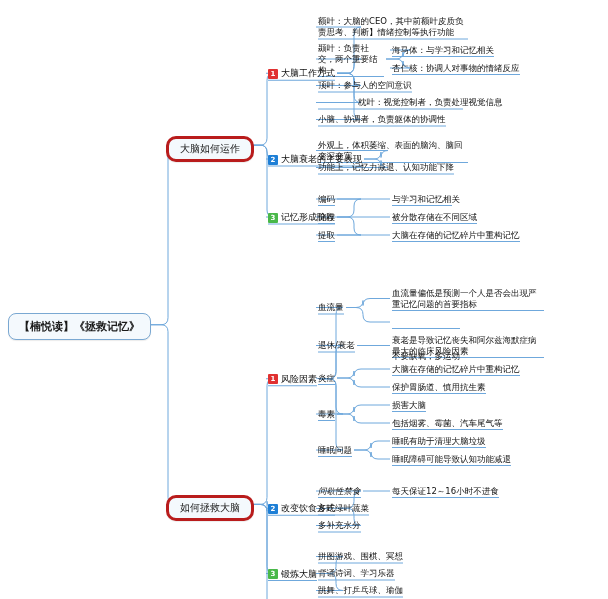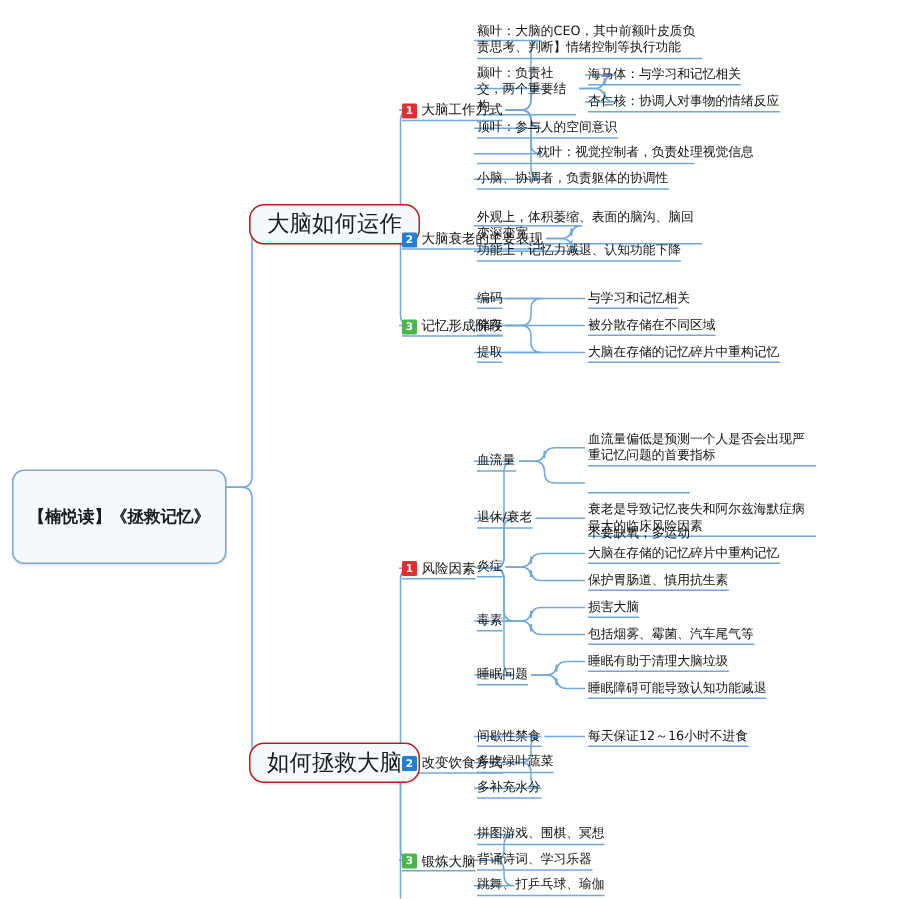--- a/index.html
+++ b/index.html
@@ -3,26 +3,26 @@
 <meta charset="utf-8">
 <style>
   html,body{margin:0;padding:0;background:#ffffff;}
   body{width:608px;height:599px;position:relative;overflow:hidden;
        font-family:"DejaVu Sans","Liberation Sans",sans-serif;}
   #map{position:absolute;left:0;top:0;width:608px;height:599px;}
   svg.links{position:absolute;left:0;top:0;width:608px;height:599px;pointer-events:none;}
   .node{position:absolute;white-space:nowrap;}
   .root{
     border:1px solid #7aa8d2;border-radius:8px;background:#f4f9fd;
-    padding:23px 10px;font-size:11px;font-weight:bold;color:#1a1a1a;
+    padding:5px 10px;font-size:11px;font-weight:bold;color:#1a1a1a;
     box-shadow:0 1px 1px rgba(0,0,0,.08);
   }
   .branch{
-    border:1px solid #b91c1c;border-radius:10px;background:#f4f9fd;
-    padding:3px 11px;font-size:15px;color:#1a1a1a;
+    border:3px solid #b91c1c;border-radius:10px;background:#f4f9fd;
+    padding:3px 11px;font-size:10px;color:#1a1a1a;
     box-shadow:0 1px 1px rgba(0,0,0,.07);
   }
   .lvl2{font-size:9px;color:#111;display:flex;align-items:center;gap:3px;}
   .badge{display:inline-block;width:10px;height:10px;line-height:10px;
          text-align:center;font-size:7px;color:#fff;font-weight:bold;
          border-radius:1px;flex:none;}
   .lvl4{font-size:8.5px;color:#111;line-height:11px;max-width:150px;white-space:normal;}
   .txt{display:block;}
 </style>
 </head>
@@ -233,21 +233,21 @@
       <div class="node lvl4" style="left: 392px; top: 435.5px; max-width: 152px;">
         <span class="txt">睡眠有助于清理大脑垃圾</span>
       </div>
       <div class="node lvl4" style="left: 392px; top: 453.5px; max-width: 152px;">
         <span class="txt">睡眠障碍可能导致认知功能减退</span>
       </div>
       <div class="node lvl2" style="left: 268px; top: 502.25px;">
         <span class="badge" style="background:#1e7fd6">2</span>
         <span class="txt">改变饮食方式</span>
       </div>
-      <div class="node lvl4" style="left: 318px; top: 485.5px; max-width: 66px;">
+      <div class="node lvl4" style="left: 318px; top: 485.5px; max-width: 66px; font-style: italic;">
         <span class="txt">间歇性禁食</span>
       </div>
       <div class="node lvl4" style="left: 392px; top: 485.5px; max-width: 152px;">
         <span class="txt">每天保证12～16小时不进食</span>
       </div>
       <div class="node lvl4" style="left: 318px; top: 503px; max-width: 150px;">
         <span class="txt">多吃绿叶蔬菜</span>
       </div>
       <div class="node lvl4" style="left: 318px; top: 520px; max-width: 150px;">
         <span class="txt">多补充水分</span>

